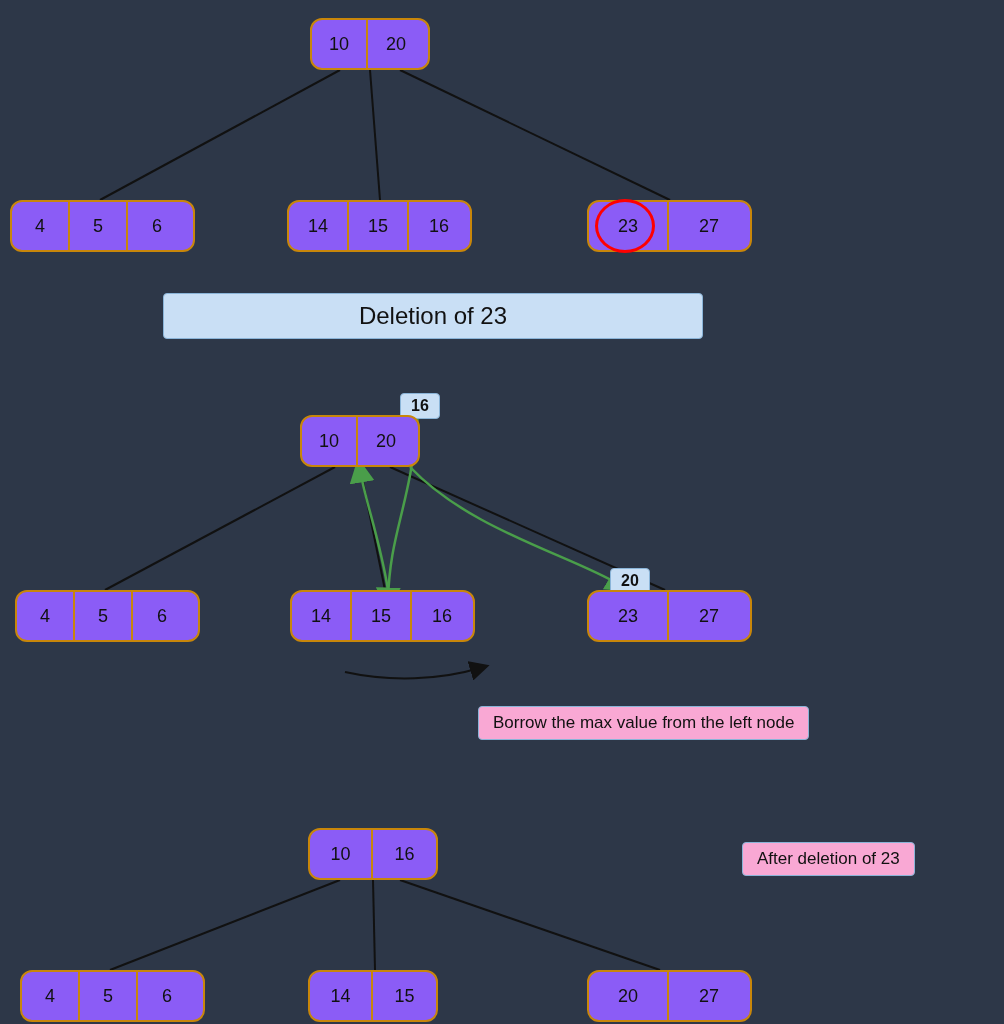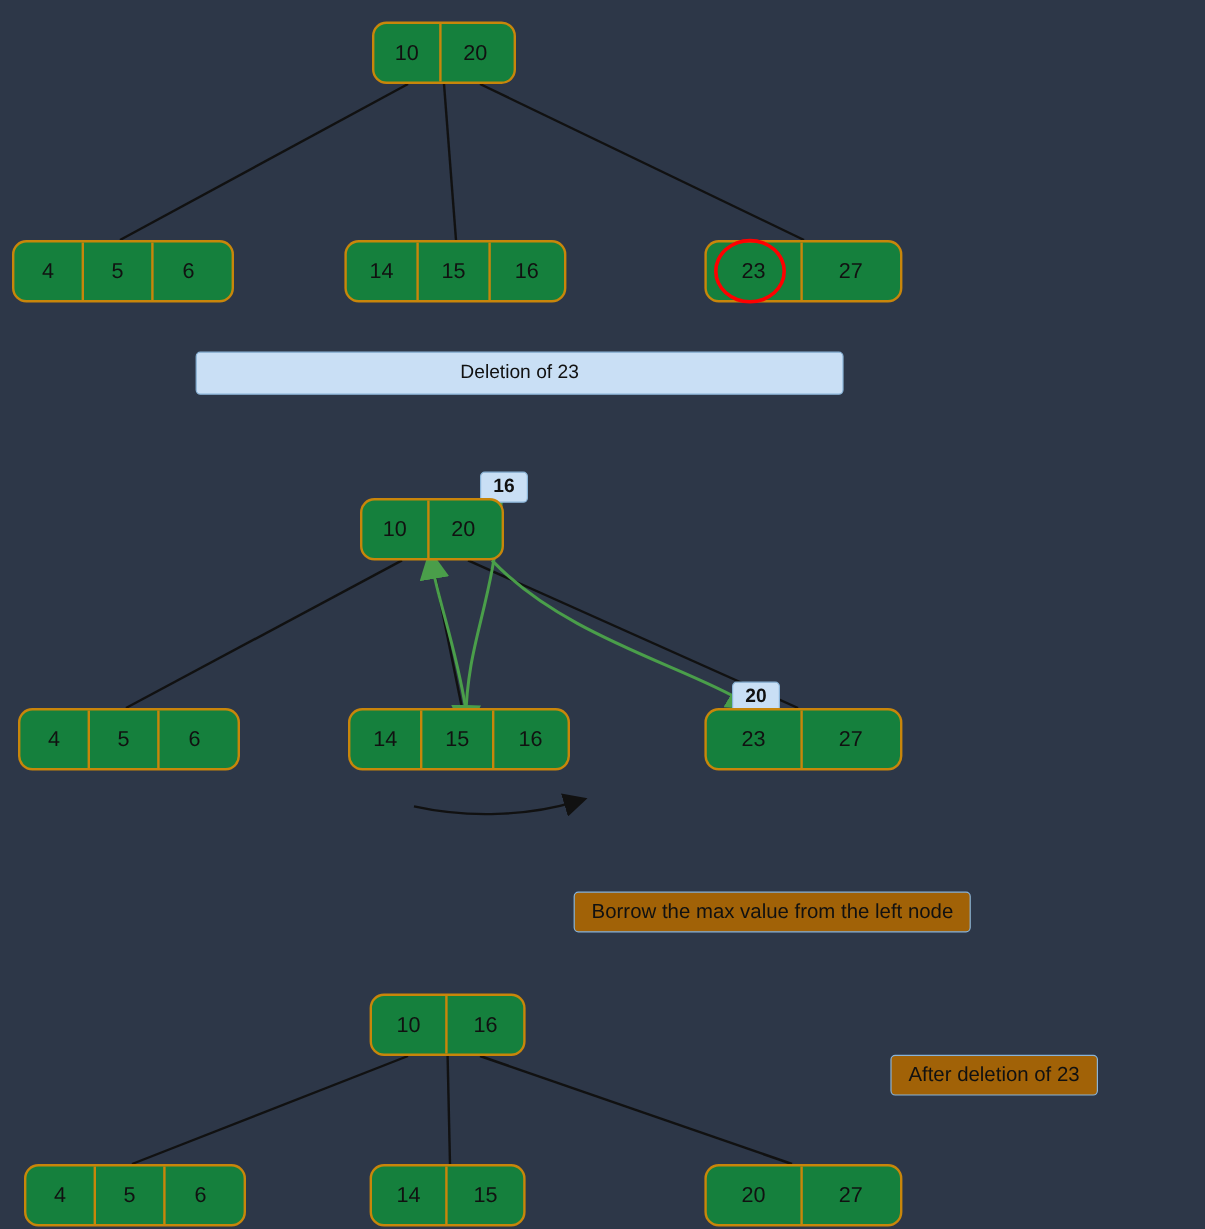--- a/index.html
+++ b/index.html
@@ -9,21 +9,21 @@
       height: 1024px;
       overflow: hidden;
       position: relative;
       font-family: Arial, sans-serif;
     }
 
     .node {
       position: absolute;
       display: flex;
       align-items: center;
-      background: #15803d;
+      background: #8b5cf6;
       border: 2.5px solid #c8860a;
       border-radius: 12px;
       padding: 0;
       overflow: hidden;
     }
 
     .cell {
       display: flex;
       align-items: center;
       justify-content: center;
@@ -36,35 +36,34 @@
     .cell:last-child { border-right: none; }
 
     .cell-wide { width: 56px; height: 52px; }
 
     .label-box {
       position: absolute;
       background: #c9dff5;
       border: 1.5px solid #8ab4d8;
       border-radius: 4px;
       padding: 8px 24px;
-      font-size: 16px;
+      font-size: 24px;
       color: #111;
       white-space: nowrap;
     }
 
     .info-box {
       position: absolute;
-      background: #a16207;
+      background: #f9a8d4;
       border: 1.5px solid #8ab4d8;
       border-radius: 4px;
       padding: 6px 14px;
       font-size: 17px;
       color: #111;
       white-space: nowrap;
-      margin-top: 37px;
     }
 
     .badge {
       position: absolute;
       background: #c9dff5;
       border: 1.5px solid #8ab4d8;
       border-radius: 4px;
       padding: 3px 10px;
       font-size: 16px;
       color: #111;

